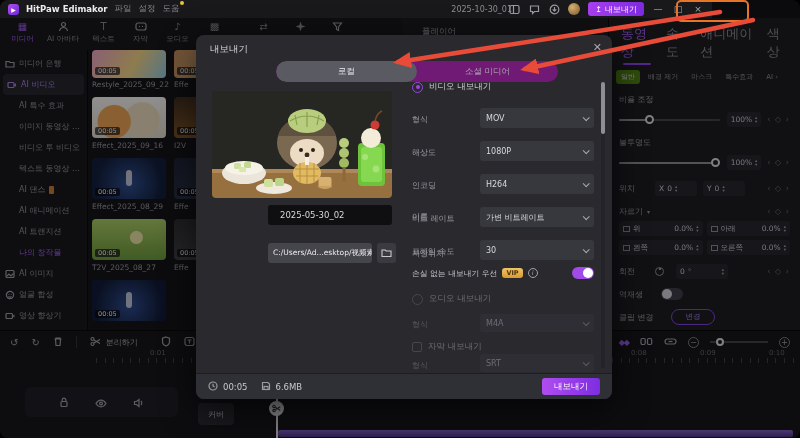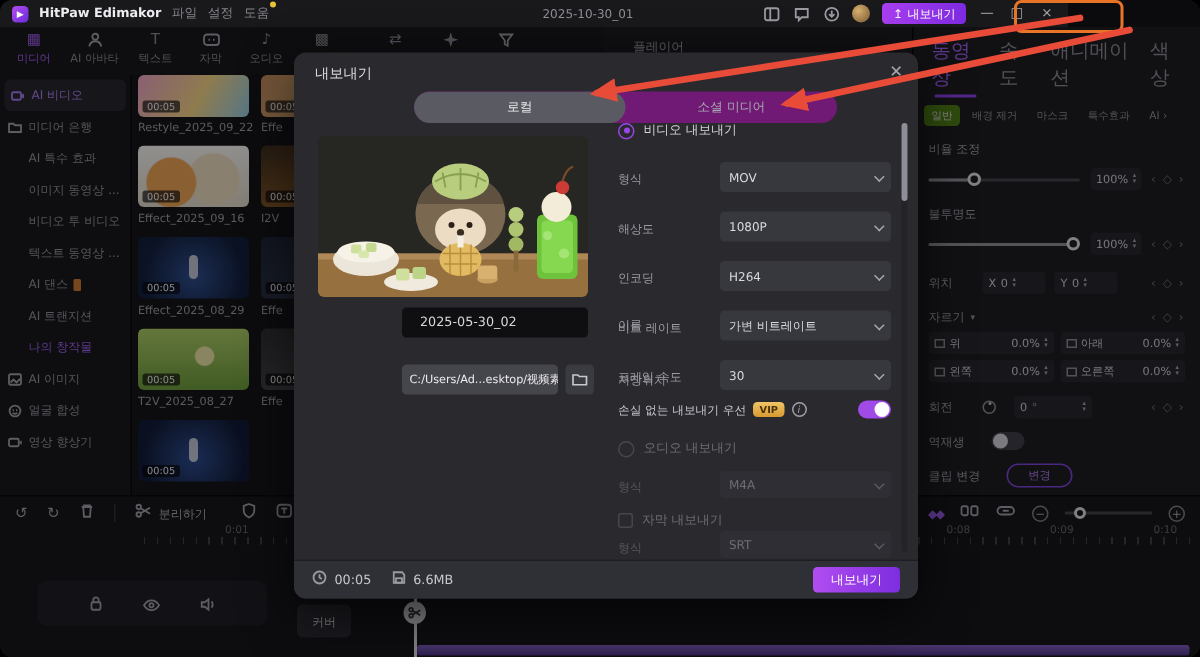--- a/index.html
+++ b/index.html
@@ -4,21 +4,21 @@
 <style>
 *{margin:0;padding:0;box-sizing:border-box}
 html,body{background:#000}
 #app{position:relative;width:800px;height:438px;background:#0b0b0d;font-family:"DejaVu Sans",sans-serif;border-radius:8px;overflow:hidden;color:#ccc}
 
 .titlebar{position:absolute;left:0;top:0;width:712px;height:18px;background:#19191c;display:flex;align-items:center;padding:0 8px;gap:7px;font-size:9px;z-index:8}
 .logo{width:11px;height:11px;border-radius:3px;background:linear-gradient(135deg,#b44df0,#6a2ad8);display:flex;align-items:center;justify-content:center;color:#fff;font-size:6px}
 .app-title{color:#ececf0;font-weight:bold;font-size:8.5px;white-space:nowrap}
 .menu{color:#85858c;font-size:8.5px;position:relative}
 .menu .dot{position:absolute;right:-4px;top:-2px;width:4px;height:4px;border-radius:50%;background:#e8c33a}
-.project{position:absolute;left:292px;width:200px;text-align:center;color:#8d8d94;font-size:8px}
+.project{position:absolute;left:312px;width:200px;text-align:right;color:#8d8d94;font-size:8px}
 .tb-right{margin-left:auto;display:flex;align-items:center;gap:8px}
 .tb-ic{width:12px;height:12px;display:flex;align-items:center;justify-content:center;color:#9a9aa2}
 .avatar{width:12px;height:12px;border-radius:50%;background:radial-gradient(circle at 35% 35%,#d8b070,#7a5a30)}
 .export-btn{height:14px;padding:0 7px;border-radius:3px;background:linear-gradient(90deg,#a93ff0,#7d2ae0);color:#fff;font-size:8px;display:flex;align-items:center;gap:3px}
 .winbtn{color:#a8a8ae;font-size:9px;width:12px;text-align:center}
 
 .toolbar{position:absolute;left:0;top:18px;width:402px;height:32px;background:#131316;display:flex;align-items:flex-start;padding:3px 2px 0 4px}
 .tb-item{width:37px;display:flex;flex-direction:column;align-items:center;gap:1px;color:#84848c}
 .tb-item .ic{height:12px;font-size:10px;line-height:12px}
 .tb-item .lb{font-size:7.5px;white-space:nowrap}
@@ -211,48 +211,51 @@
             <path class="st" d="M1.5 2h8l-3 4v3.5l-2-1V6z"></path>
           </svg></span>
       </div>
   </div>
 
   <div class="player">
     <div class="ptitle">플레이어</div>
   </div>
 
   <div class="sidebar">
+    <div class="sb-item">
+        <svg class="sb-ic" viewBox="0 0 10 10">
+          <path class="st" d="M1 2.5h3l1 1h4v4.5h-8z"></path>
+        </svg>
+        <span>미디어 은행</span>
+      </div>
     <div class="sb-item parent-active">
         <svg class="sb-ic" viewBox="0 0 10 10">
           <rect x="1" y="2.5" width="6" height="5" rx="1" fill="none" stroke="#a478e8" stroke-width="1.2"></rect>
           <path d="M7 4.5l2-1.2v3.4l-2-1.2z" fill="#a478e8"></path>
         </svg>
         <span>AI 비디오</span>
       </div>
-    <div class="sb-item">
-        <svg class="sb-ic" viewBox="0 0 10 10">
-          <path class="st" d="M1 2.5h3l1 1h4v4.5h-8z"></path>
-        </svg>
-        <span>미디어 은행</span>
-      </div>
     <div class="sb-item child">
         <span>AI 특수 효과</span>
       </div>
     <div class="sb-item child">
         <span>이미지 동영상 ...</span>
       </div>
     <div class="sb-item child">
         <span>비디오 투 비디오</span>
       </div>
     <div class="sb-item child">
         <span>텍스트 동영상 ...</span>
       </div>
     <div class="sb-item child">
         <span>AI 댄스</span>
         <span style="width:5px;height:8px;background:#c87830;border-radius:1px"></span>
+      </div>
+    <div class="sb-item child">
+        <span>AI 애니메이션</span>
       </div>
     <div class="sb-item child">
         <span>AI 트랜지션</span>
       </div>
     <div class="sb-item child sel">
         <span>나의 창작물</span>
       </div>
     <div class="sb-item">
         <svg class="sb-ic" viewBox="0 0 10 10">
           <rect class="st" x="1" y="1.5" width="8" height="7" rx="1"></rect>

